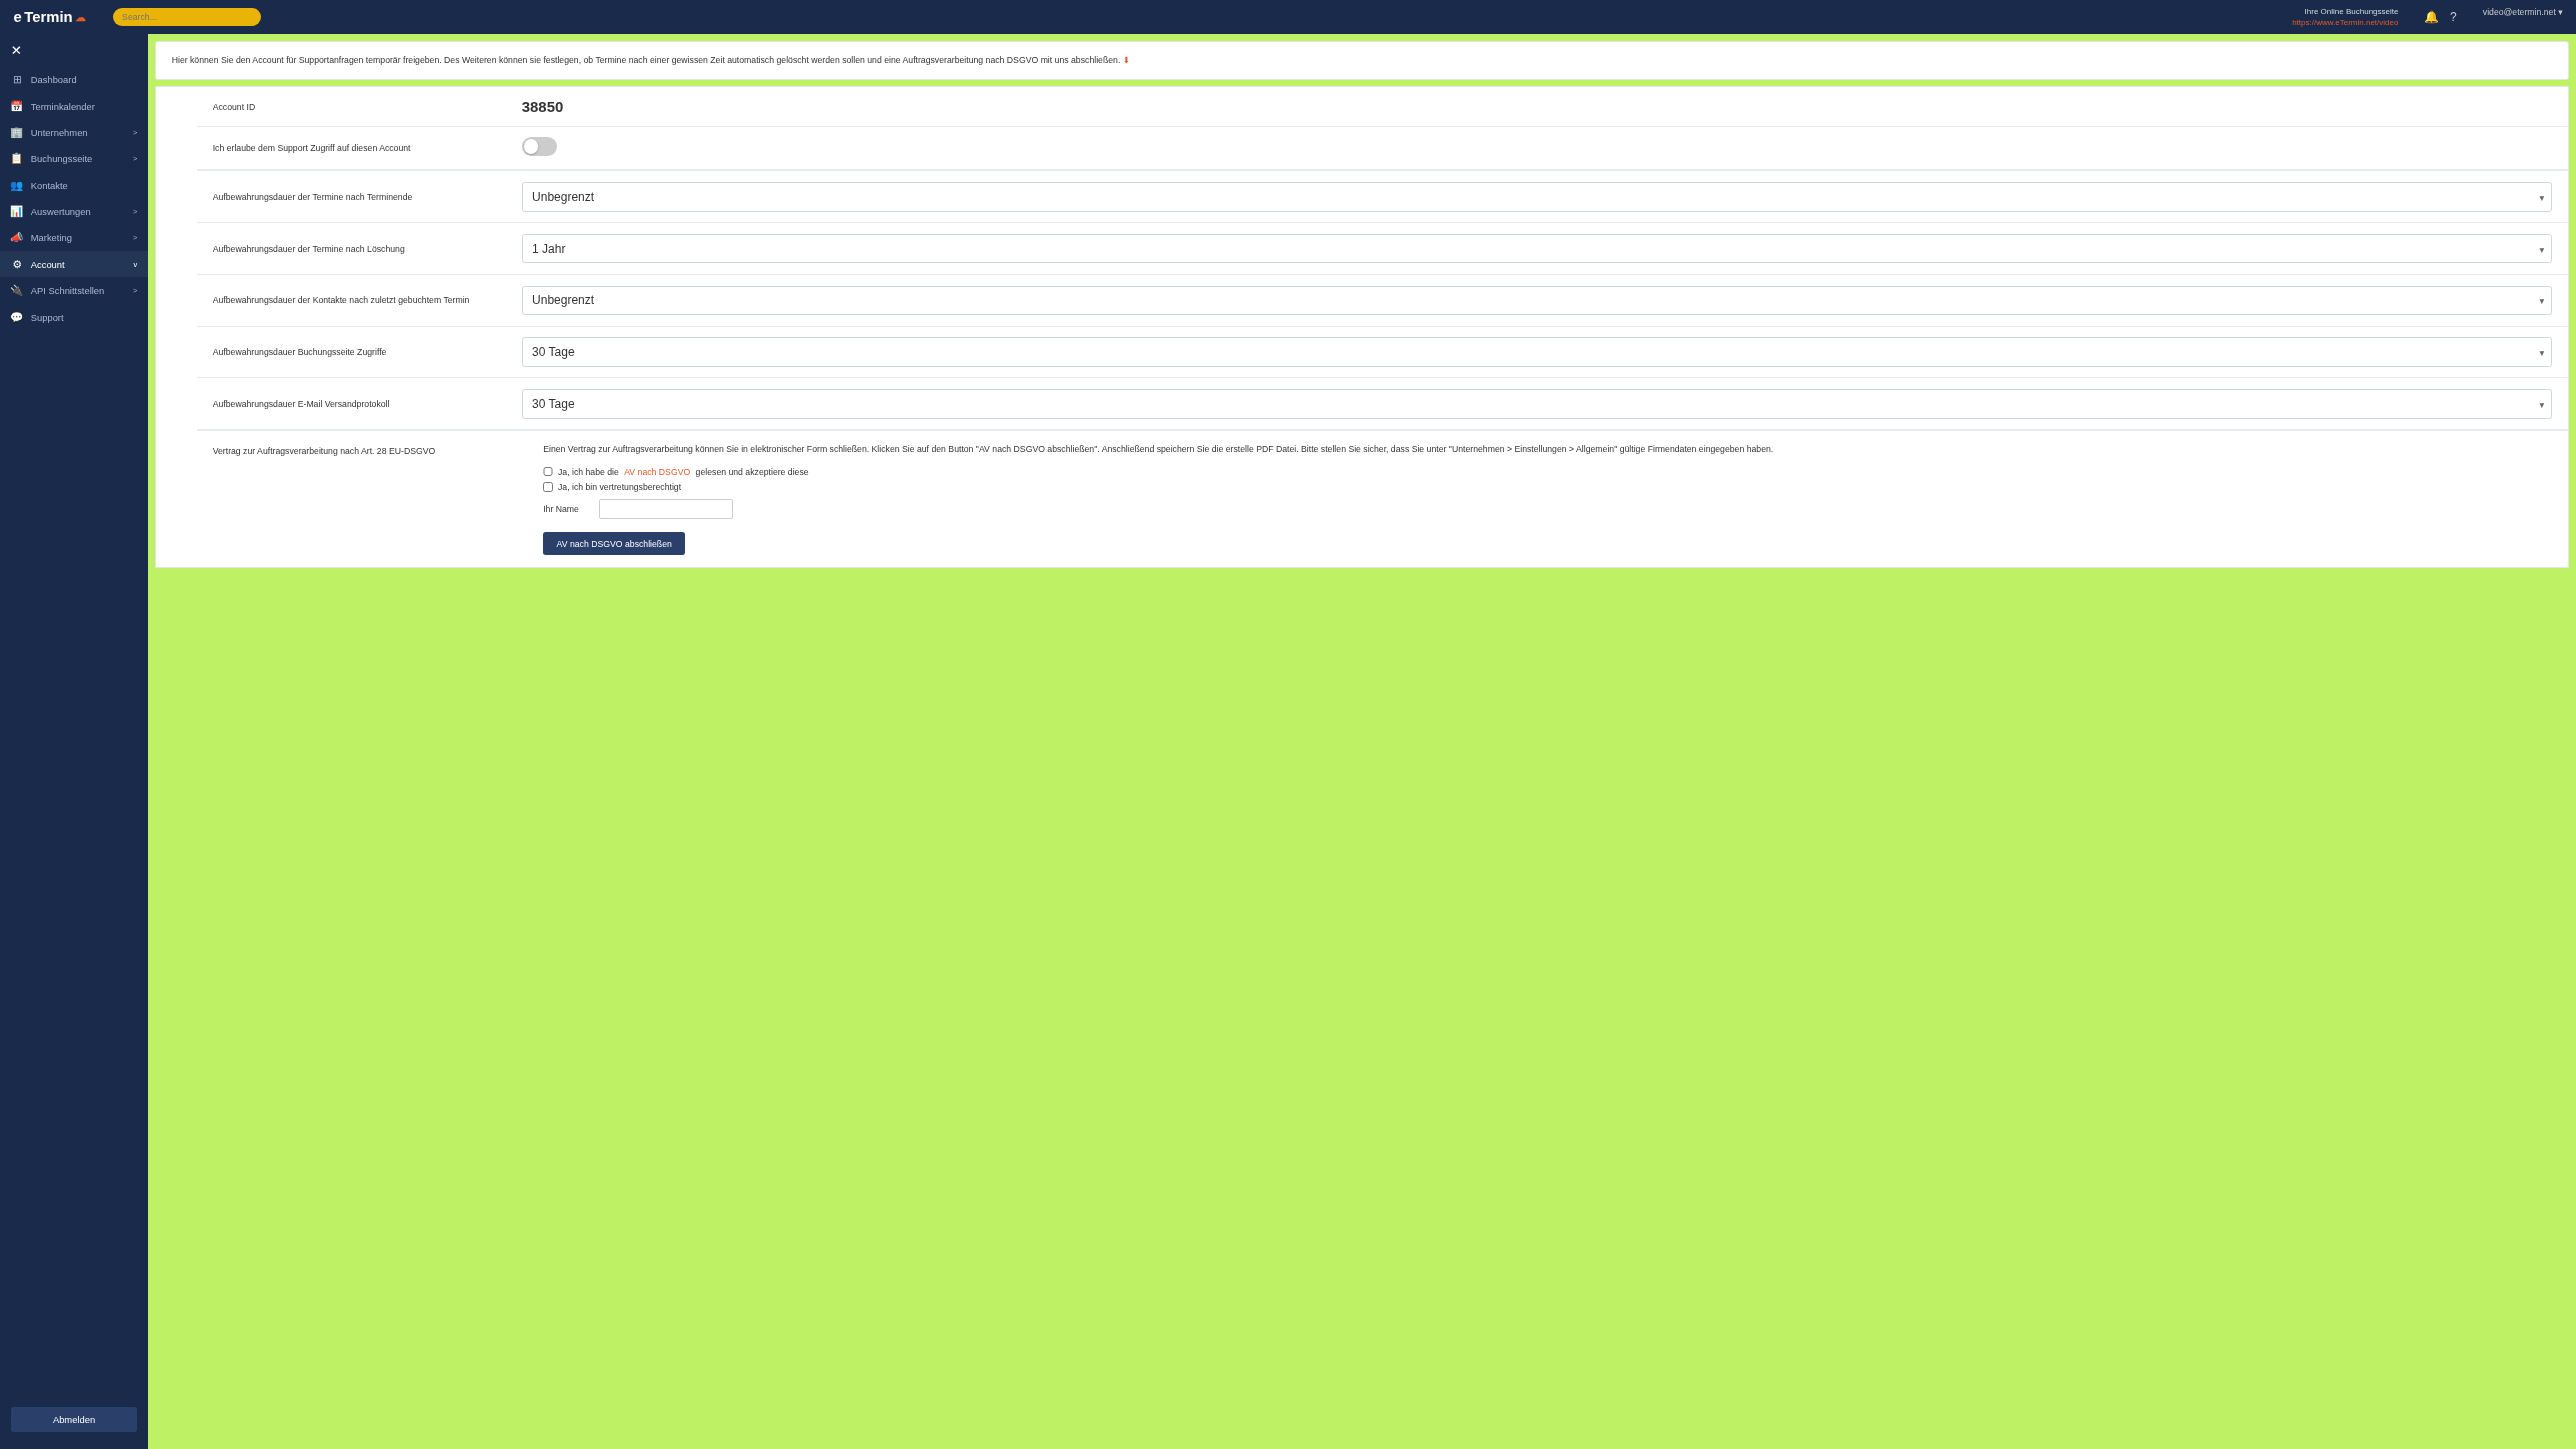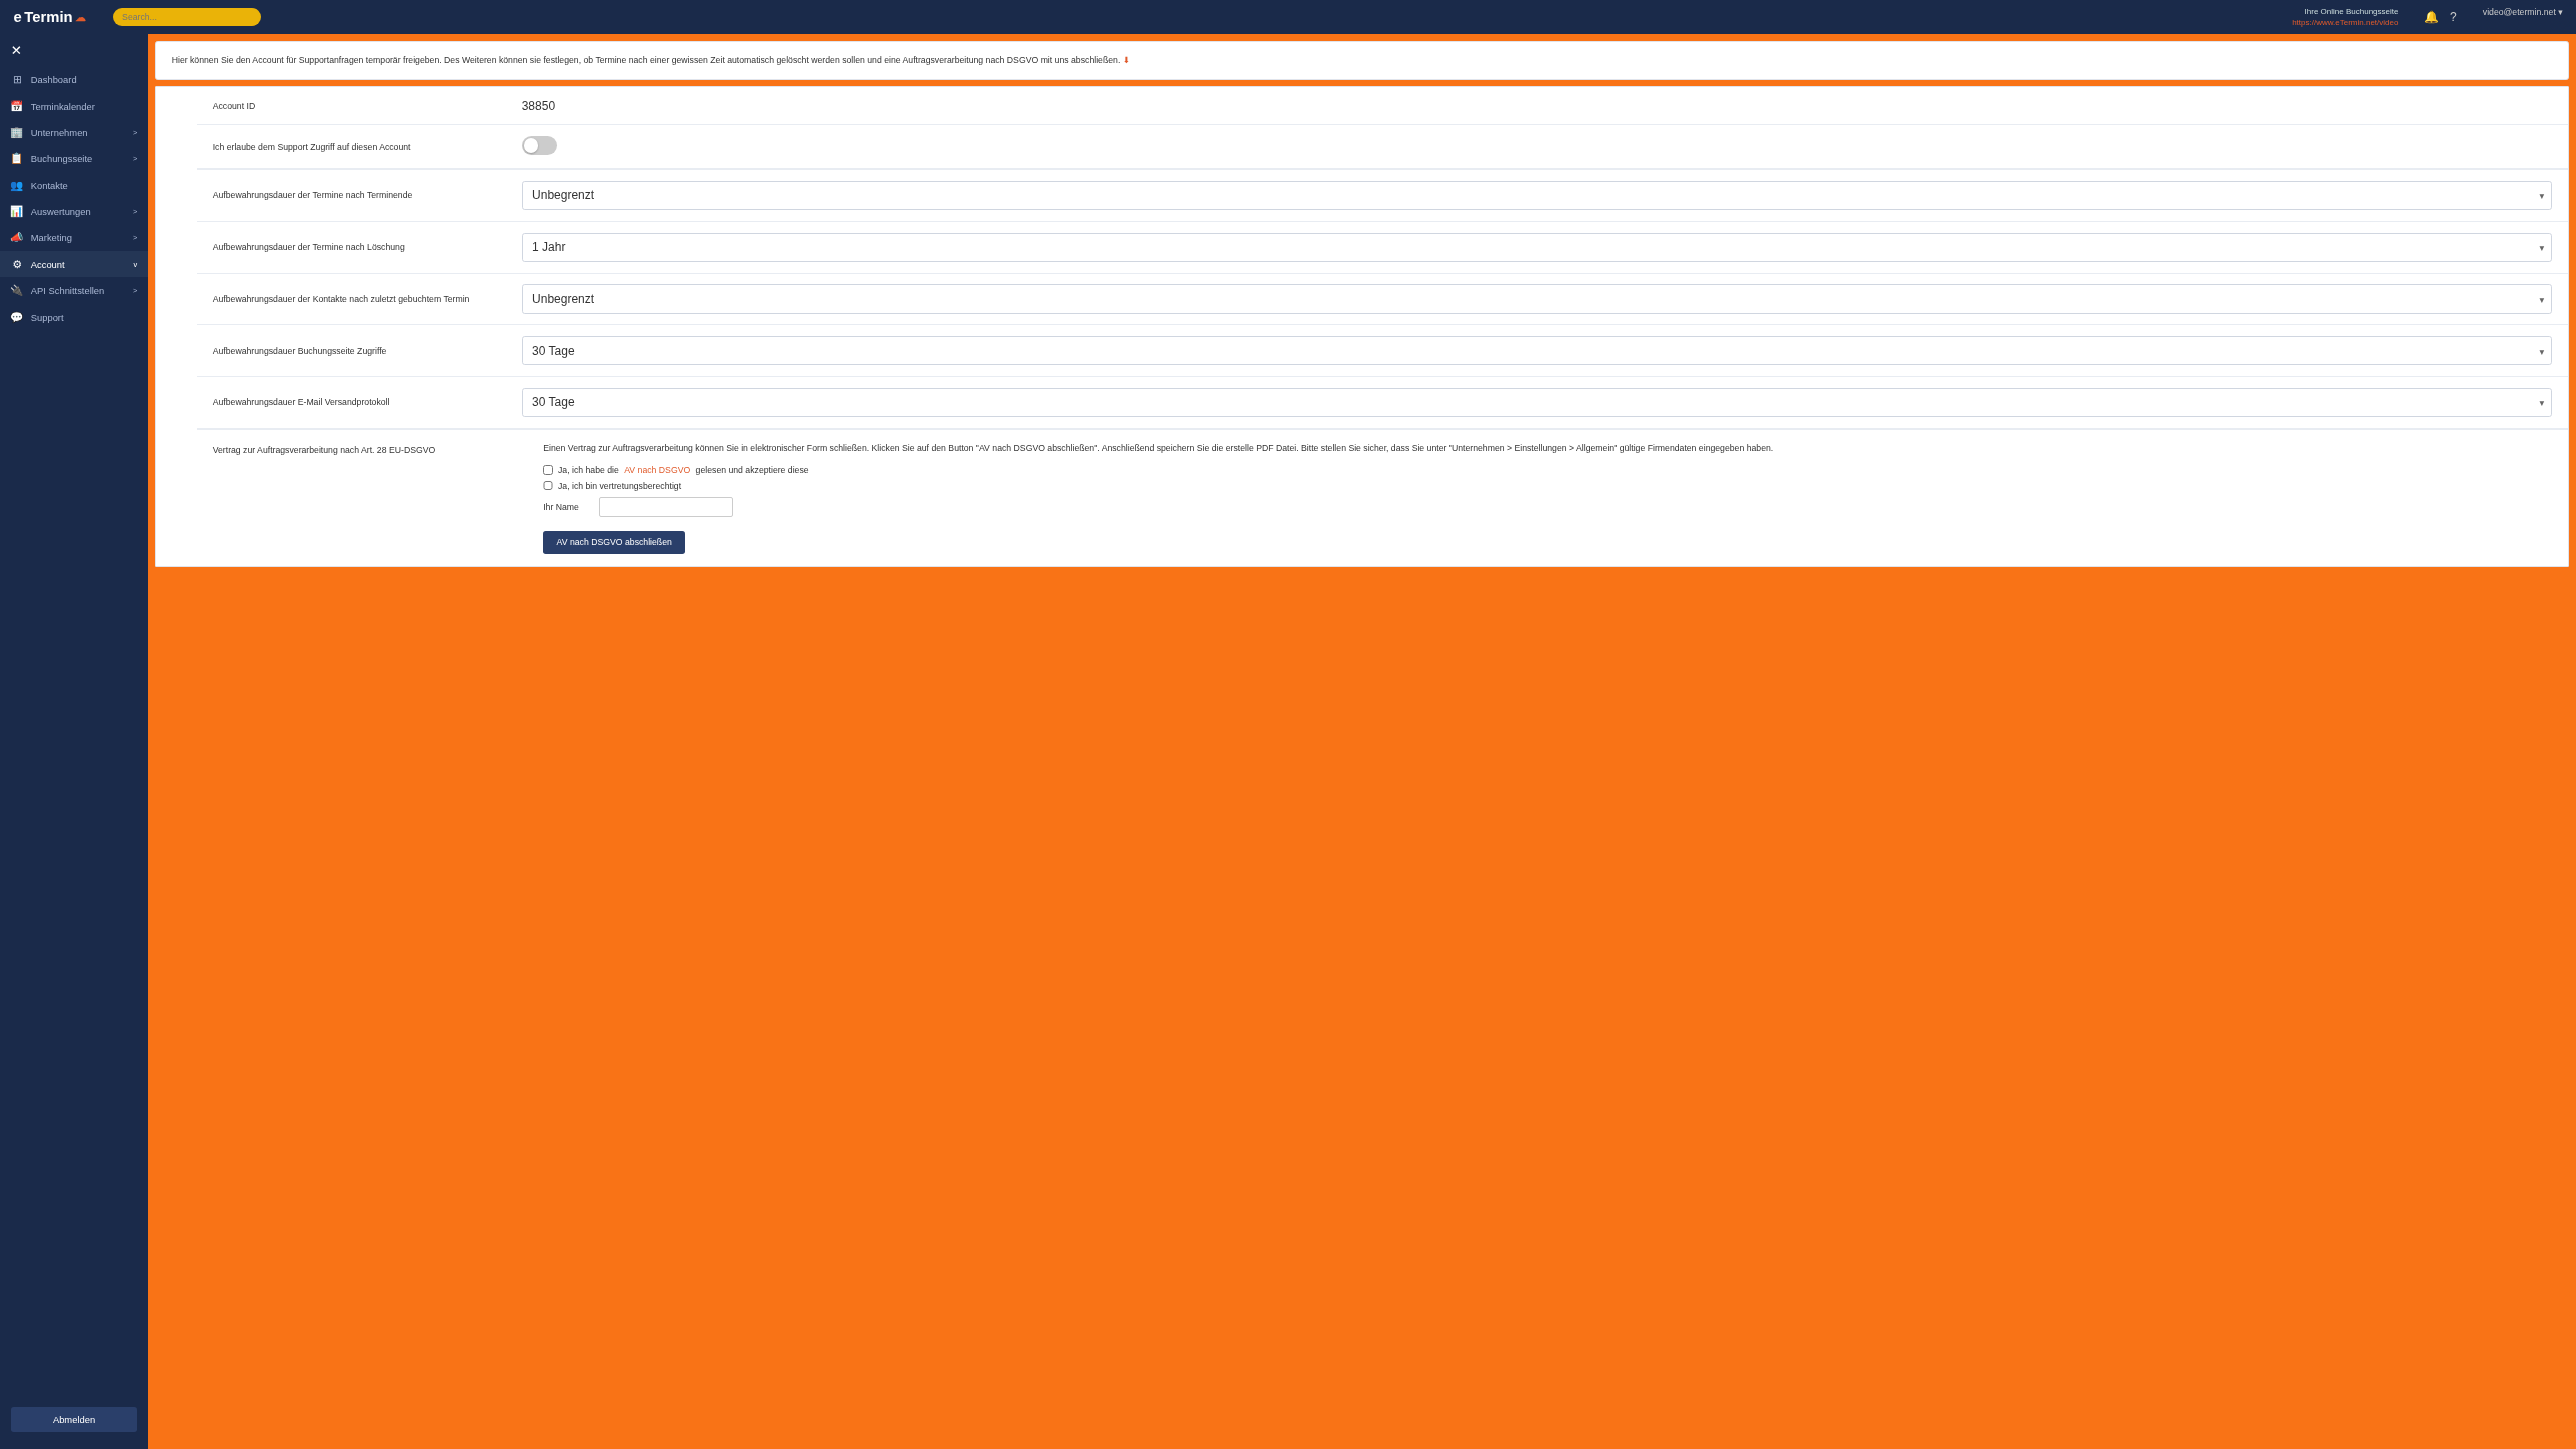--- a/index.html
+++ b/index.html
@@ -54,41 +54,41 @@
     }
     .sub-item.active { color: white; background: #2d4470; }
 
     .sidebar-bottom { margin-top: auto; padding: 10.7px; }
     .logout-btn {
       background: #2a3f6a; color: white; border: none; border-radius: 2.7px;
       padding: 6.7px 16px; cursor: pointer; font-size: 9.4px; width: 100%;
     }
 
     
-    .content { flex: 1; overflow-y: auto; padding: 0; background: #f97316; }
+    .content { flex: 1; overflow-y: auto; padding: 0; background: #bef264; }
 
     
     .info-banner {
       background: white; padding: 12px 16px; margin: 6.7px; border-radius: 2.7px;
       color: #333; font-size: 8.7px; line-height: 1.5; border: 0.7px solid #e0e4ec;
     }
     .info-banner .warn-icon { color: #e05a2b; }
 
     
     .form-card { background: white; margin: 0 6.7px 6.7px; border-radius: 1px; border: 0.7px solid #e0e4ec; overflow: hidden; padding-left: 41px; }
 
     
     .form-row {
       display: flex; align-items: center; padding: 10.7px 16px;
       border-bottom: 0.7px solid #e8ecf2; min-height: 38px;
     }
     .form-row:last-child { border-bottom: none; }
     .form-label { width: 309px; color: #333; font-size: 8.7px; flex-shrink: 0; }
     .form-value { flex: 1; }
-    .form-value .account-id { font-size: 12px; color: #333; font-weight: 400; }
+    .form-value .account-id { font-size: 15px; color: #333; font-weight: 700; }
 
     
     .toggle { position: relative; width: 35px; height: 19px; display: inline-block; cursor: pointer; }
     .toggle-track {
       width: 35px; height: 19px; background: #ccc; border-radius: 9.4px;
       position: relative; transition: background 0.2s;
     }
     .toggle-knob {
       position: absolute; top: 2px; width: 14.8px; height: 14.8px;
       background: white; border-radius: 50%; transition: left 0.2s;

